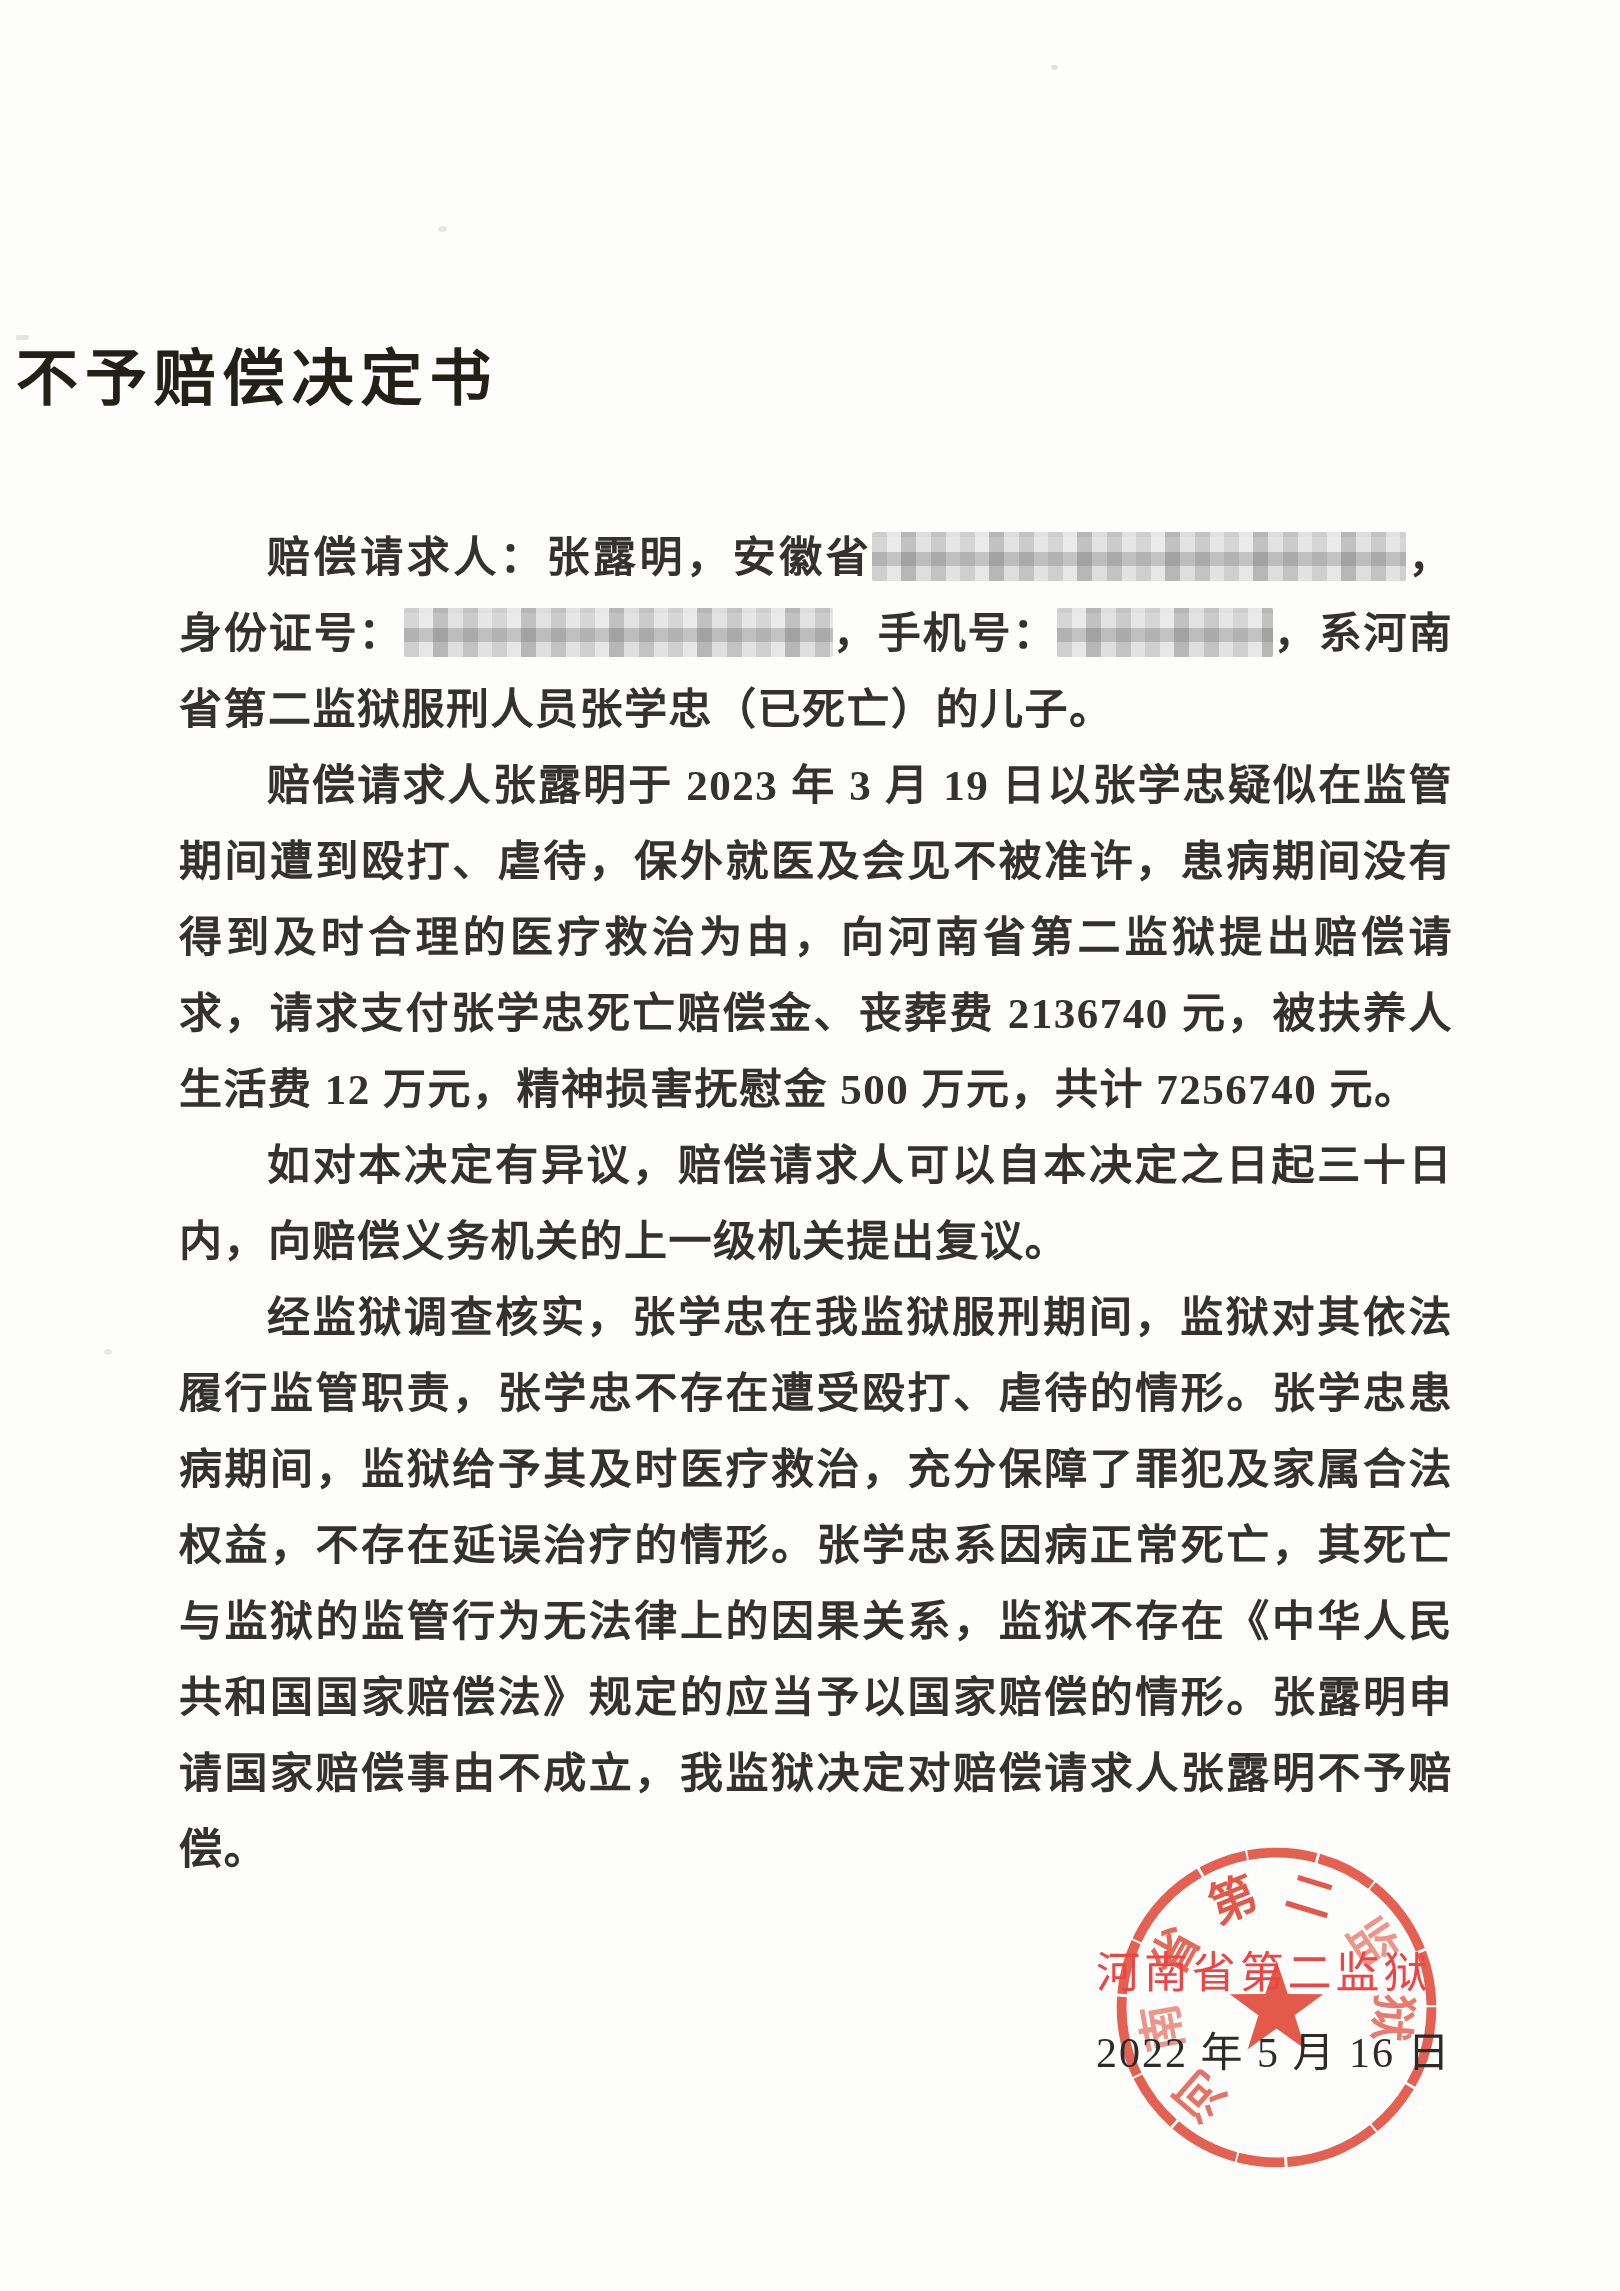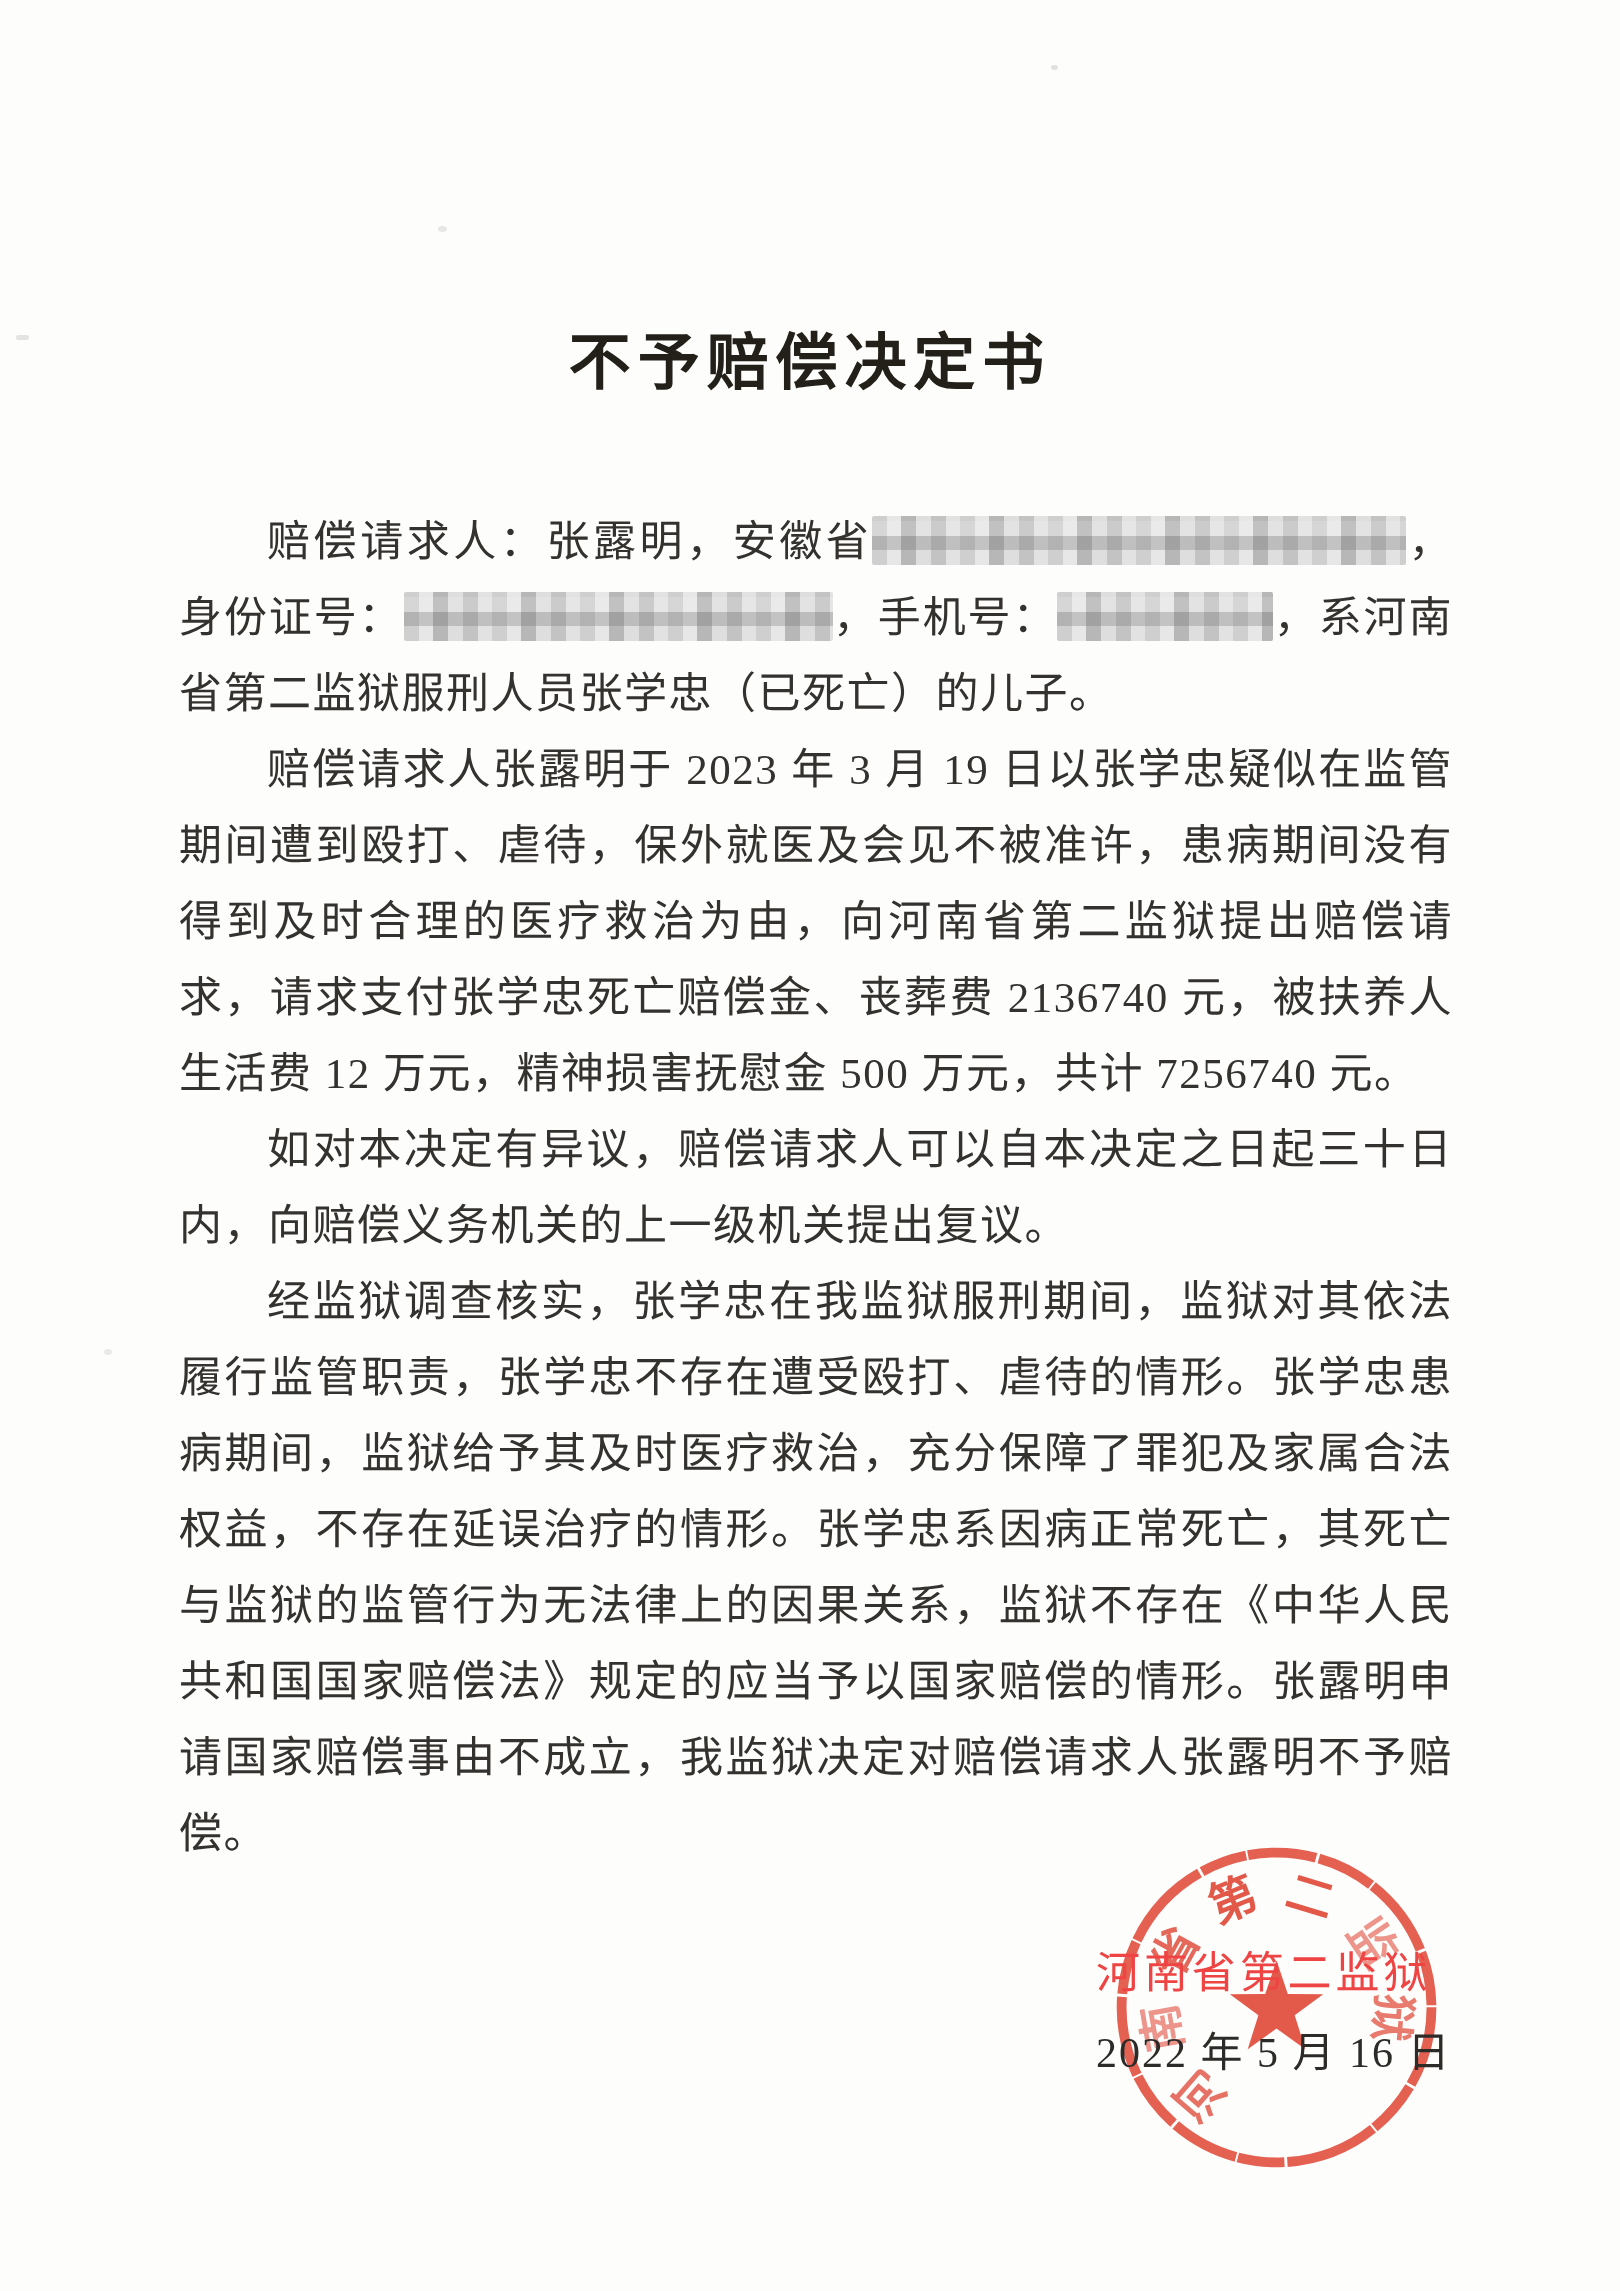--- a/index.html
+++ b/index.html
@@ -7,36 +7,37 @@
   .page{
     position:relative;
     width:1620px;height:2292px;
     margin:0 auto;
     background:#fdfdfc;
     overflow:hidden;
     font-family:"Liberation Serif","DejaVu Serif",serif;
     color:#32302c;
   }
   .doc-title{
-    margin:0;
+    margin:16px;
     padding-top:312px;
-    text-align:center;
+    text-align:left;
     font-size:62px;
     font-weight:bold;
     letter-spacing:6.9px;
     color:#222019;
   }
   .doc-body{
     margin-top:102px;
     padding:0 167px 0 179px;
     font-size:43px;
     line-height:76px;
     letter-spacing:1.5px;
     text-align:justify;
     color:#34322e;
+    font-weight:bold;
   }
   .para{margin:0;text-indent:88px;}
   .redaction{
     display:inline-block;
     height:49px;
     vertical-align:-8.8px;
     text-indent:0;
     border-radius:2px;
     background:
       repeating-linear-gradient(0deg,

